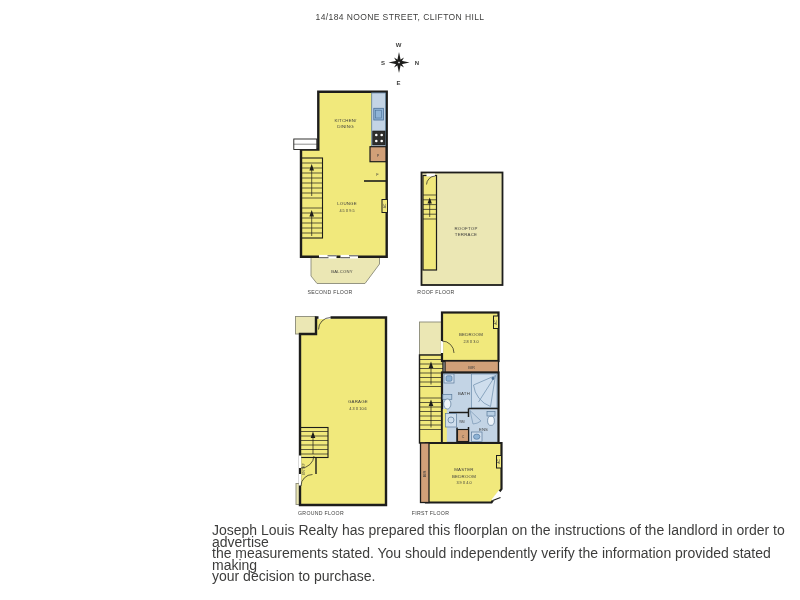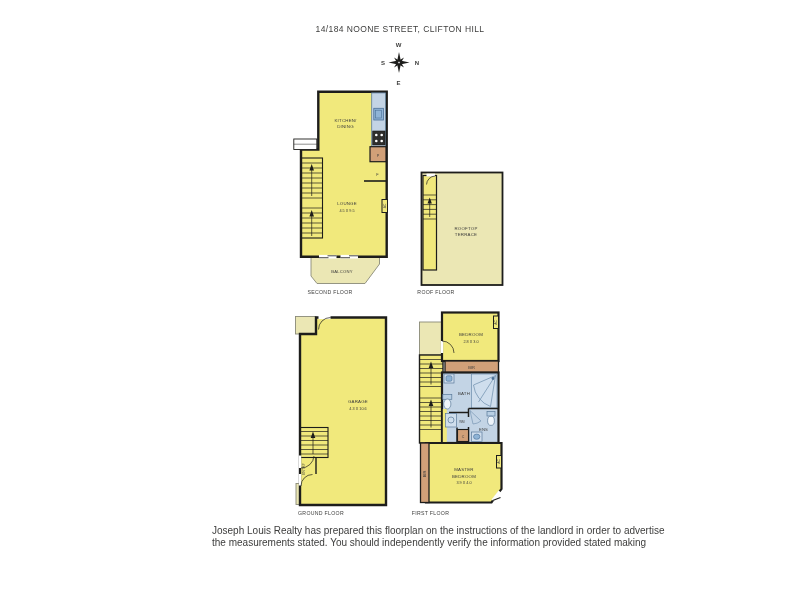--- a/index.html
+++ b/index.html
@@ -1,20 +1,20 @@
 <!DOCTYPE html>
 <html><head>
 <meta charset="utf-8">
 <style>
   html,body{margin:0;padding:0;}
   body{width:800px;height:600px;background:#ffffff;position:relative;overflow:hidden;
        font-family:"Liberation Sans", sans-serif;color:#3d3d3c;}
-  .title{position:absolute;left:0;top:24px;width:800px;text-align:center;
+  .title{position:absolute;left:0;top:12px;width:800px;text-align:center;
          font-size:8.5px;letter-spacing:.4px;color:#3d3d3c;}
-  .disclaimer{position:absolute;left:212px;top:525px;font-size:10px;line-height:11.6px;color:#3d3d3c;}
+  .disclaimer{position:absolute;left:212px;top:525px;font-size:14px;line-height:11.6px;color:#3d3d3c;}
   svg{position:absolute;left:0;top:0;}
   svg text{font-family:"Liberation Sans", sans-serif;fill:#3d3d3c;}
   .roomlbl{font-size:4.4px;text-anchor:middle;letter-spacing:.2px;}
   .dims{font-size:3.8px;text-anchor:middle;}
   .tiny{font-size:3.8px;text-anchor:middle;}
   .floorlbl{font-size:5.2px;text-anchor:middle;letter-spacing:.3px;}
   .complbl{font-size:6px;font-weight:bold;text-anchor:middle;}
 </style>
 </head>
 <body>
@@ -219,13 +219,14 @@
     <text class="roomlbl" x="464" y="471">MASTER</text>
     <text class="roomlbl" x="464" y="477.5">BEDROOM</text>
     <text class="dims" x="464" y="484">3.9 X 4.0</text>
     <text class="floorlbl" x="430.5" y="515">FIRST FLOOR</text>
   </g>
 </svg>
 
 <div class="disclaimer">
   <div>Joseph Louis Realty has prepared this floorplan on the instructions of the landlord in order to advertise</div>
   <div>the measurements stated. You should independently verify the information provided stated making</div>
+  <div>your decision to purchase.</div>
 </div>
 
 </body></html>

